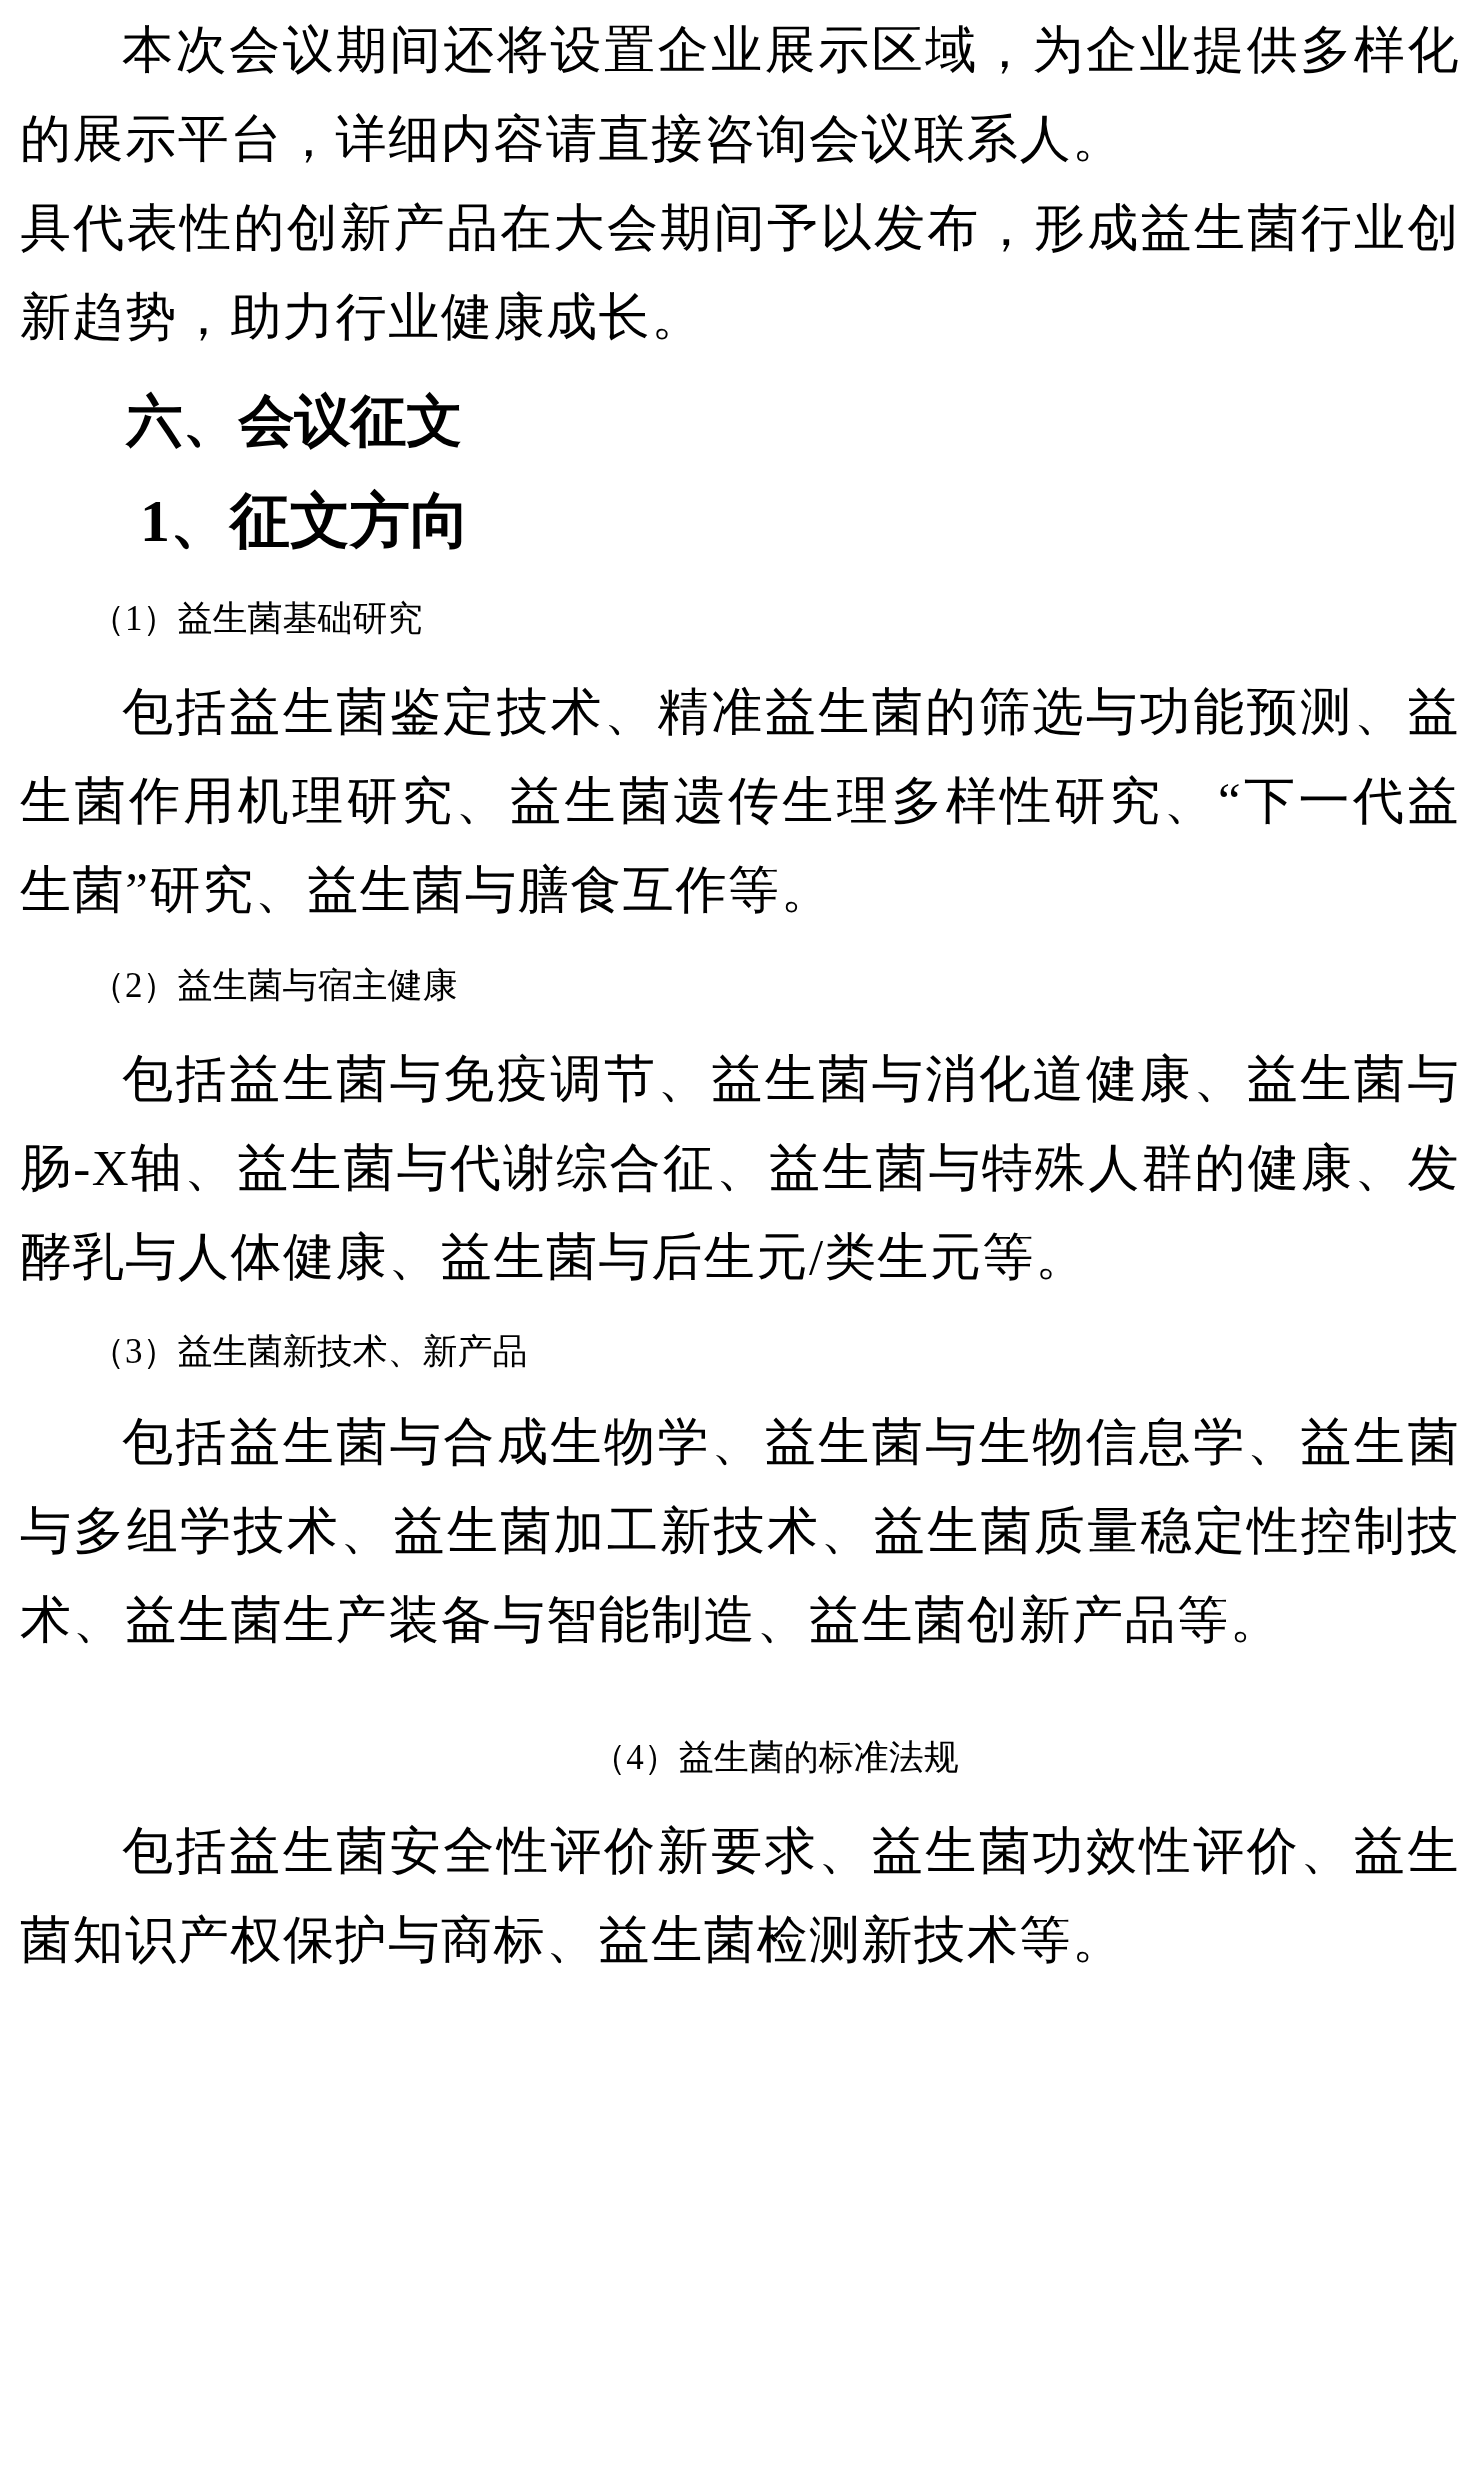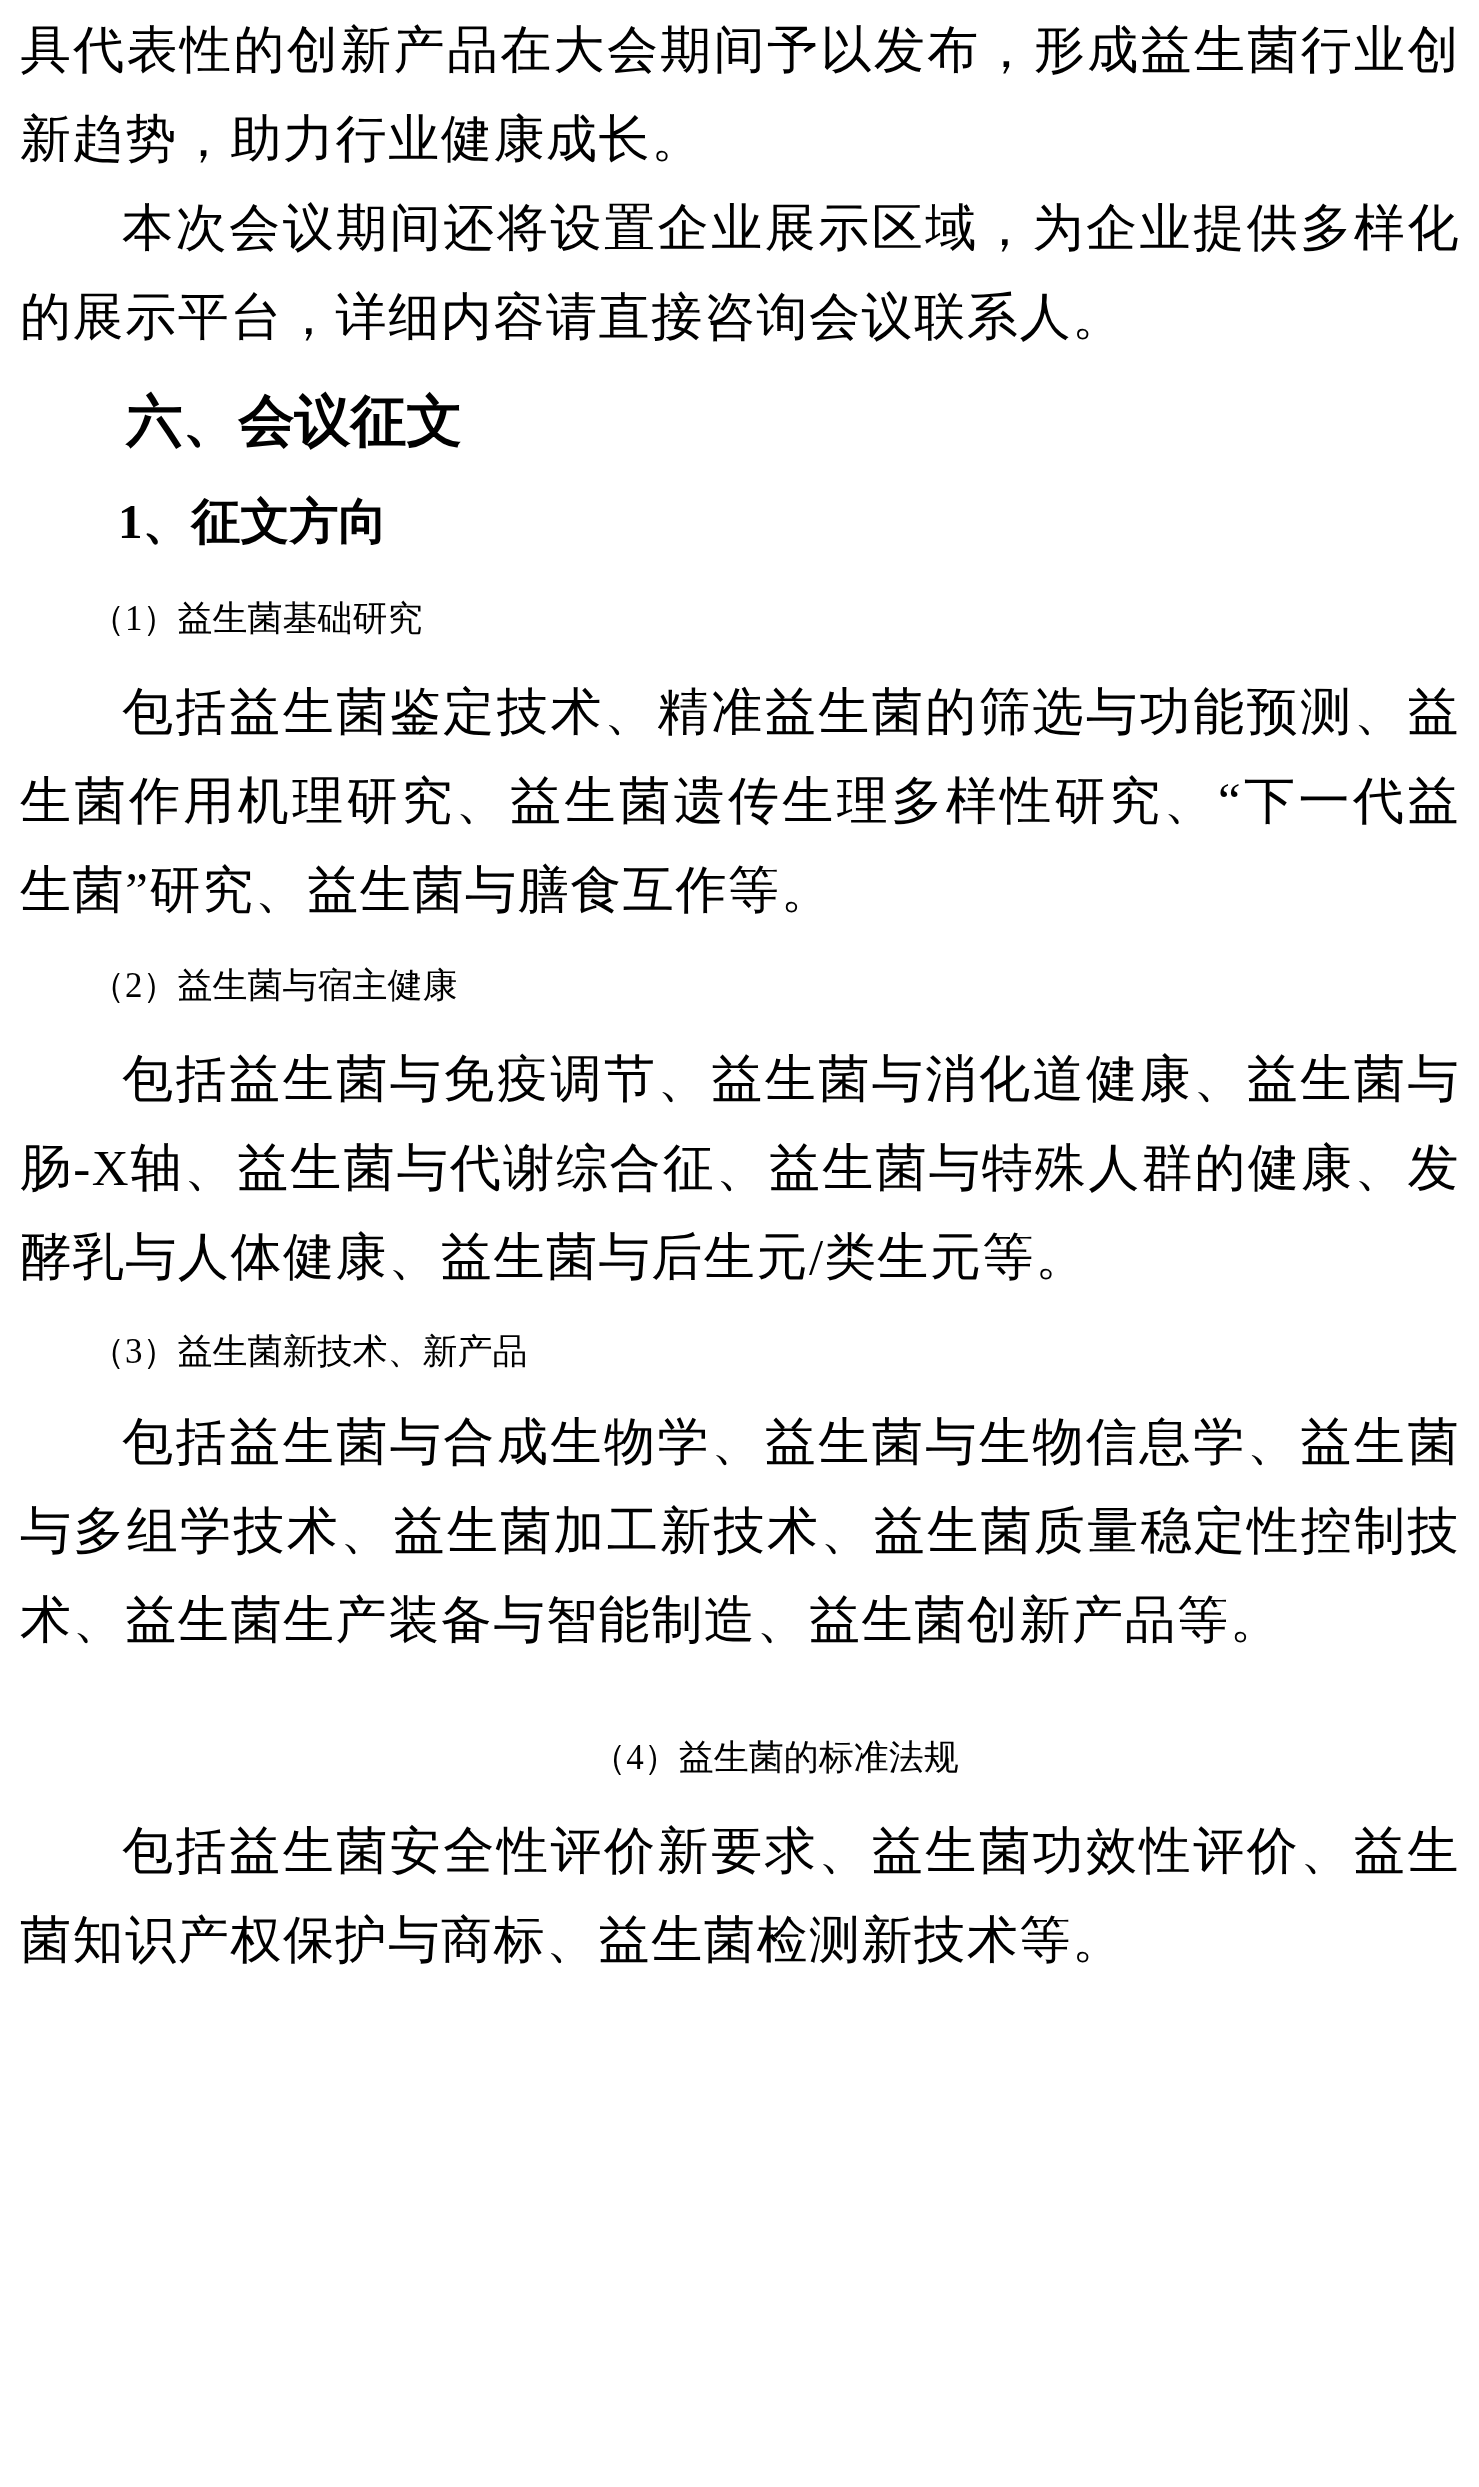--- a/index.html
+++ b/index.html
@@ -39,21 +39,21 @@
     font-family: "Liberation Sans", "DejaVu Sans", sans-serif;
     font-size: 56px;
     line-height: 95px;
     font-weight: 700;
     text-indent: 1.9em;
     margin-top: 11px;
     margin-bottom: 6.3px;
   }
   
   .heading-2 {
-    font-size: 49px;
+    font-size: 60px;
     line-height: 93px;
     font-weight: 700;
     text-indent: 2em;
     margin-top: 4.7px;
     margin-bottom: 4.7px;
   }
   
   .heading-3 {
     font-size: 35px;
     line-height: 93px;
@@ -68,23 +68,23 @@
   }
   .tight-below {
     margin-bottom: 0;
   }
 </style>
 </head>
 <body>
 
 <div class="page">
 
+  <p class="block body-text indent">本次会议期间还将设置企业展示区域，为企业提供多样化的展示平台，详细内容请直接咨询会议联系人。</p>
+
   <p class="block body-text">具代表性的创新产品在大会期间予以发布，形成益生菌行业创新趋势，助力行业健康成长。</p>
-
-  <p class="block body-text indent">本次会议期间还将设置企业展示区域，为企业提供多样化的展示平台，详细内容请直接咨询会议联系人。</p>
 
   <h1 class="block heading-1">六、会议征文</h1>
 
   <h2 class="block heading-2">1、征文方向</h2>
 
   <h3 class="block heading-3">（1）益生菌基础研究</h3>
 
   <p class="block body-text indent">包括益生菌鉴定技术、精准益生菌的筛选与功能预测、益生菌作用机理研究、益生菌遗传生理多样性研究、“下一代益生菌”研究、益生菌与膳食互作等。</p>
 
   <h3 class="block heading-3">（2）益生菌与宿主健康</h3>

